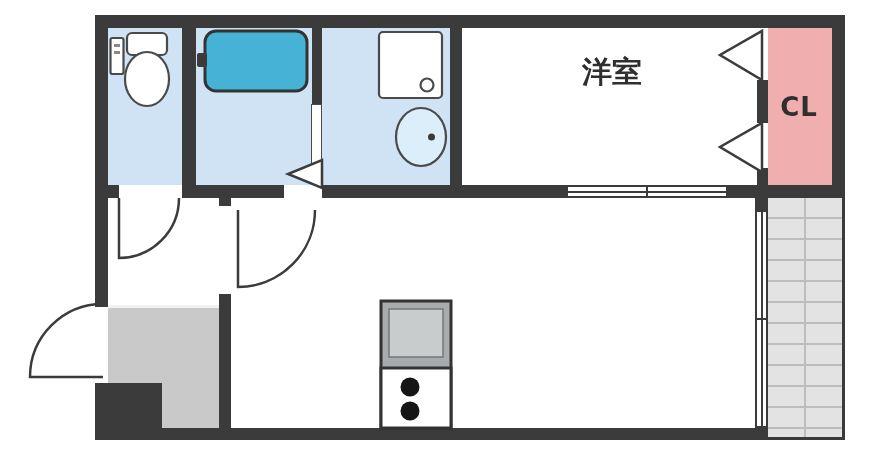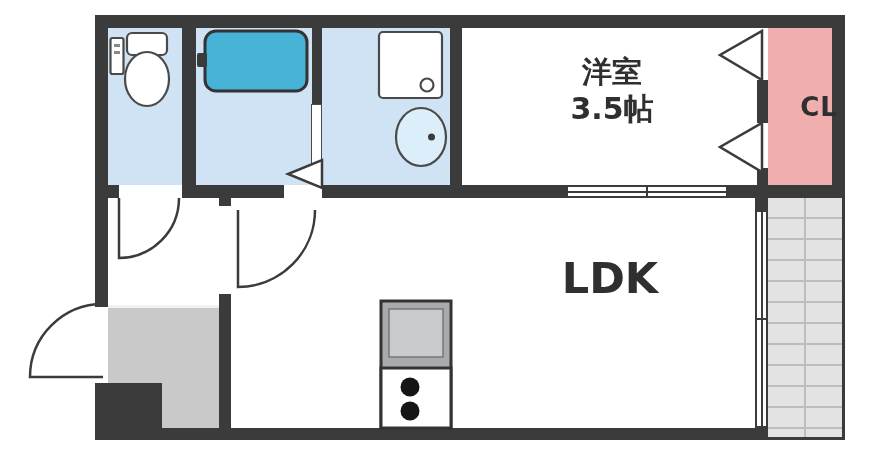--- a/index.html
+++ b/index.html
@@ -109,22 +109,20 @@
     <path d="M238,210 L238,287 A77 77 0 0 0 315,210" class="stroke"></path>
     <path d="M103,377 L30,377 A73 73 0 0 1 103,304" class="stroke"></path>
 
     <polygon points="322,160 322,188 288,174" class="tri"></polygon>
     <polygon points="762,31 762,80 720,55" class="tri"></polygon>
     <polygon points="762,123 762,172 720,147" class="tri"></polygon>
   </svg>
 
   <div class="label western" style="left:472px;top:54px;width:280px">
     <div class="line">洋室</div>
-    <div class="line">3.5帖</div>
   </div>
   <div class="label ldk" style="left:460px;top:252px;width:300px">
-    <div class="line">LDK</div>
   </div>
-  <div class="label cl" style="left:786px;top:92px;width:66px">
+  <div class="label cl" style="left:766px;top:92px;width:66px">
     <div class="line">CL</div>
   </div>
 
 </div>
 
 </body></html>

